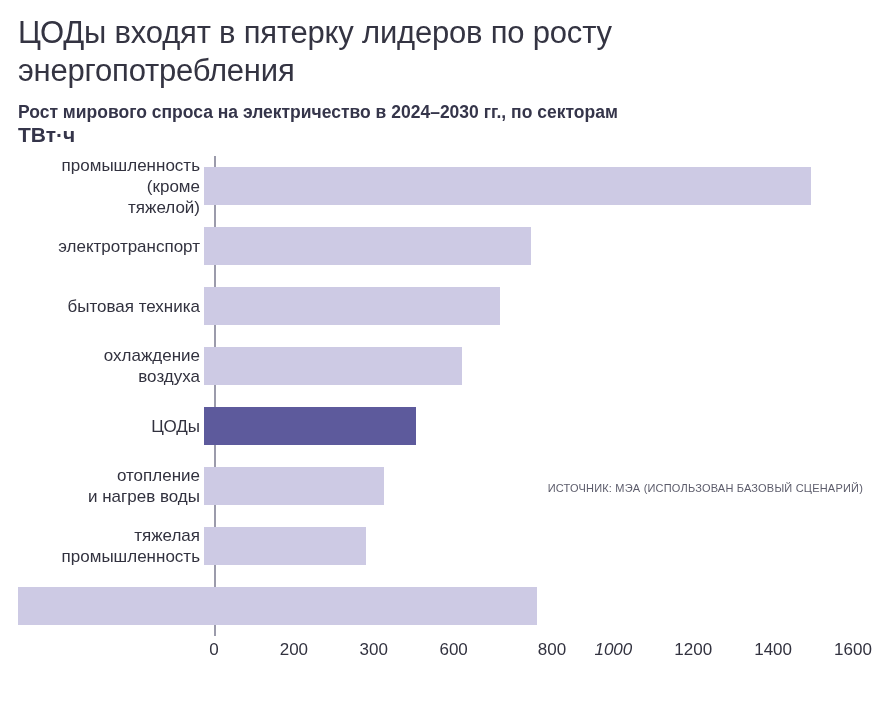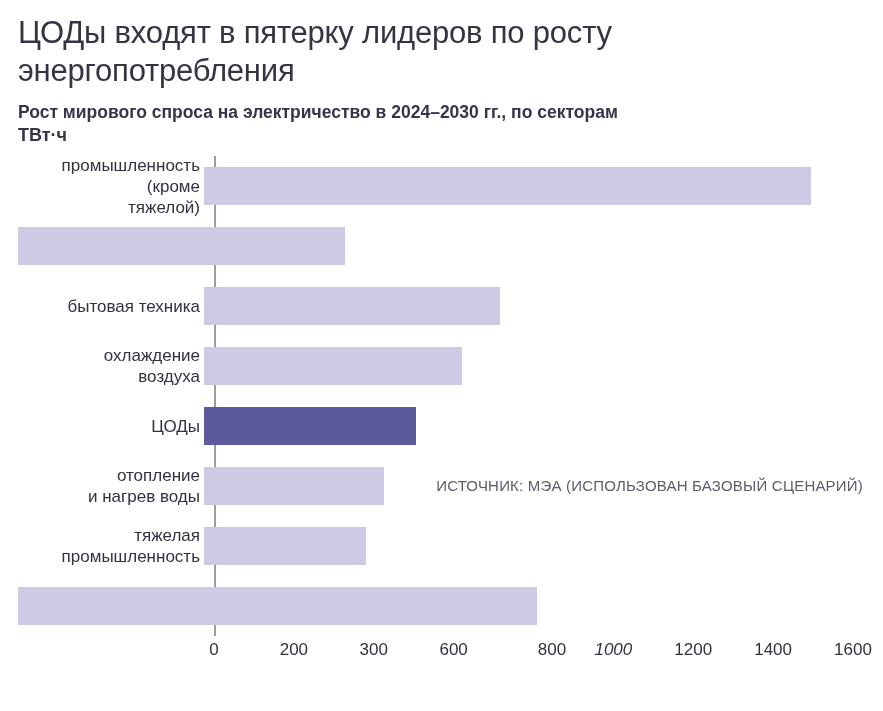--- a/index.html
+++ b/index.html
@@ -30,21 +30,21 @@
     margin: 4px 0 0 0;
   }
   .subtitle {
     font-size: 17.5px;
     line-height: 24px;
     font-weight: 700;
     color: #35354a;
     margin: 10px 0 0 0;
   }
   .units {
-    font-size: 18px;
+    font-size: 21px;
     line-height: 22px;
     font-weight: 700;
     color: #35354a;
     margin: 0 0 0 0;
   }
 
   
   .chart {
     position: relative;
     margin-top: 10px;
@@ -106,21 +106,21 @@
     position: absolute;
     top: 4px;
     font-size: 17px;
     color: #32323f;
     transform: translateX(-50%);
   }
   .source {
     position: absolute;
     right: 20px;
     bottom: 10px;
-    font-size: 15px;
+    font-size: 11px;
     letter-spacing: 0.2px;
     color: #5c5c6b;
     text-align: right;
   }
 </style>
 </head>
 <body>
 
 <div class="page">
 
@@ -133,20 +133,21 @@
     <div class="rows" id="rows">
         <div class="row">
           <div class="row-label">промышленность
 (кроме
 тяжелой)</div>
           <div class="row-bar-area">
             <div class="bar" style="width: 607.05px;"></div>
           </div>
         </div>
         <div class="row">
+          <div class="row-label">электротранспорт</div>
           <div class="row-bar-area">
             <div class="bar" style="width: 327.487px;"></div>
           </div>
         </div>
         <div class="row">
           <div class="row-label">бытовая техника</div>
           <div class="row-bar-area">
             <div class="bar" style="width: 295.538px;"></div>
           </div>
         </div>

